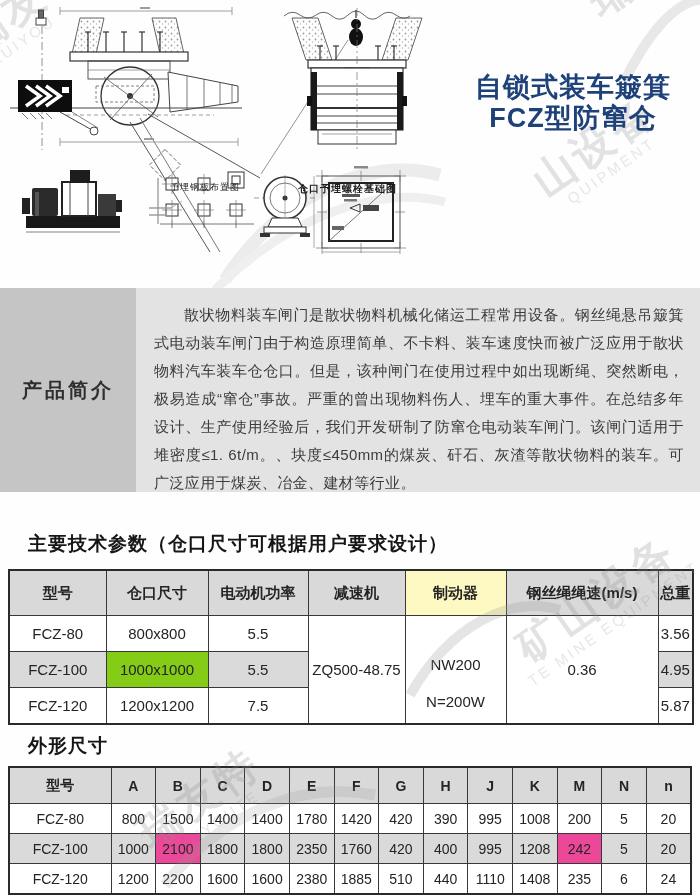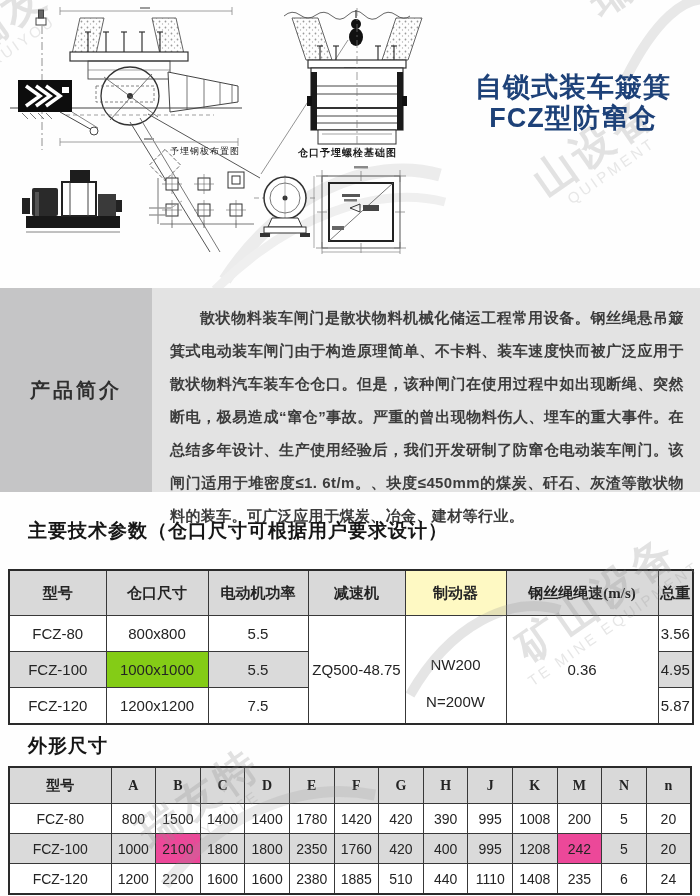--- a/index.html
+++ b/index.html
@@ -12,52 +12,52 @@
   .wm .cn{font-size:42px;font-weight:bold;color:#e2e2e2;letter-spacing:4px;line-height:44px;}
   .wm .en{font-size:15px;color:#e7e7e7;letter-spacing:3px;line-height:16px;}
   .wm.over{z-index:2;}
   .wm.over .cn{color:rgba(140,140,140,0.25);}
   .wm.over .en{color:rgba(140,140,140,0.22);}
   .swoosh{position:absolute;pointer-events:none;}
   .z0{z-index:0}.z2{z-index:2}
 
   
   #drawings{position:absolute;left:2px;top:2px;z-index:1;}
-  .caption{position:absolute;z-index:1;color:#1c1c1c;}
+  .caption{position:absolute;z-index:1;color:#1c1c1c;margin-top:36px;}
   #caption-left{left:170px;top:145px;font-size:9px;letter-spacing:1px;}
   #caption-right{left:298px;top:146px;font-size:10px;font-weight:bold;letter-spacing:1px;}
 
   
   #title{position:absolute;left:450px;top:72px;width:246px;z-index:1;text-align:center;
          font-weight:bold;font-size:27px;line-height:31px;letter-spacing:1px;}
 
   
   #intro{position:absolute;left:0;top:288px;width:700px;height:204px;z-index:1;display:flex;}
-  #intro-label{width:152px;display:flex;align-items:center;justify-content:center;
+  #intro-label{width:136px;display:flex;align-items:center;justify-content:center;
                font-size:20px;font-weight:bold;color:#2f2f2f;letter-spacing:3px;}
   #intro-body{flex:1;padding:13px 16px 0 18px;box-sizing:border-box;}
-  #intro-text{font-size:15px;line-height:33px;font-weight:bold;color:#3c3c3c;
+  #intro-text{font-size:15px;line-height:28px;font-weight:normal;color:#3c3c3c;
               text-align:justify;text-indent:2em;letter-spacing:0.4px;}
 
   
   .sec-heading{position:absolute;left:28px;z-index:1;font-size:19px;font-weight:bold;color:#161616;letter-spacing:1px;}
-  #heading-params{top:518px;}
+  #heading-params{top:531px;}
   #heading-dims{top:733px;}
 
   
   table{border-collapse:collapse;table-layout:fixed;position:absolute;left:8px;z-index:1;
         background:#ffffff;border:2.4px solid #2a2a2a;}
   th,td{border:1.6px solid #383838;text-align:center;padding:0;color:#242424;overflow:hidden;}
   #table-params{top:569px;width:684px;font-size:15px;}
   #table-params th{height:44px;font-weight:bold;font-size:15px;}
   #table-params td{height:35px;}
   #table-dims{top:766px;width:684px;font-size:14px;}
   #table-dims th{height:35px;font-weight:bold;}
   #table-dims td{height:29px;}
-  .hdr{background:#d9d9d9;font-family:Liberation Serif, serif;}
+  .hdr{background:#d9d9d9;}
   .shaded{background:#dadada;}
   .merged{vertical-align:middle;background:#fff;}
   .brake-cell{vertical-align:top;}
   .brake-l1{margin-top:40px;}
   .brake-l2{margin-top:20px;}
 </style>
 </head>
 <body>
 
 <div id="page">

